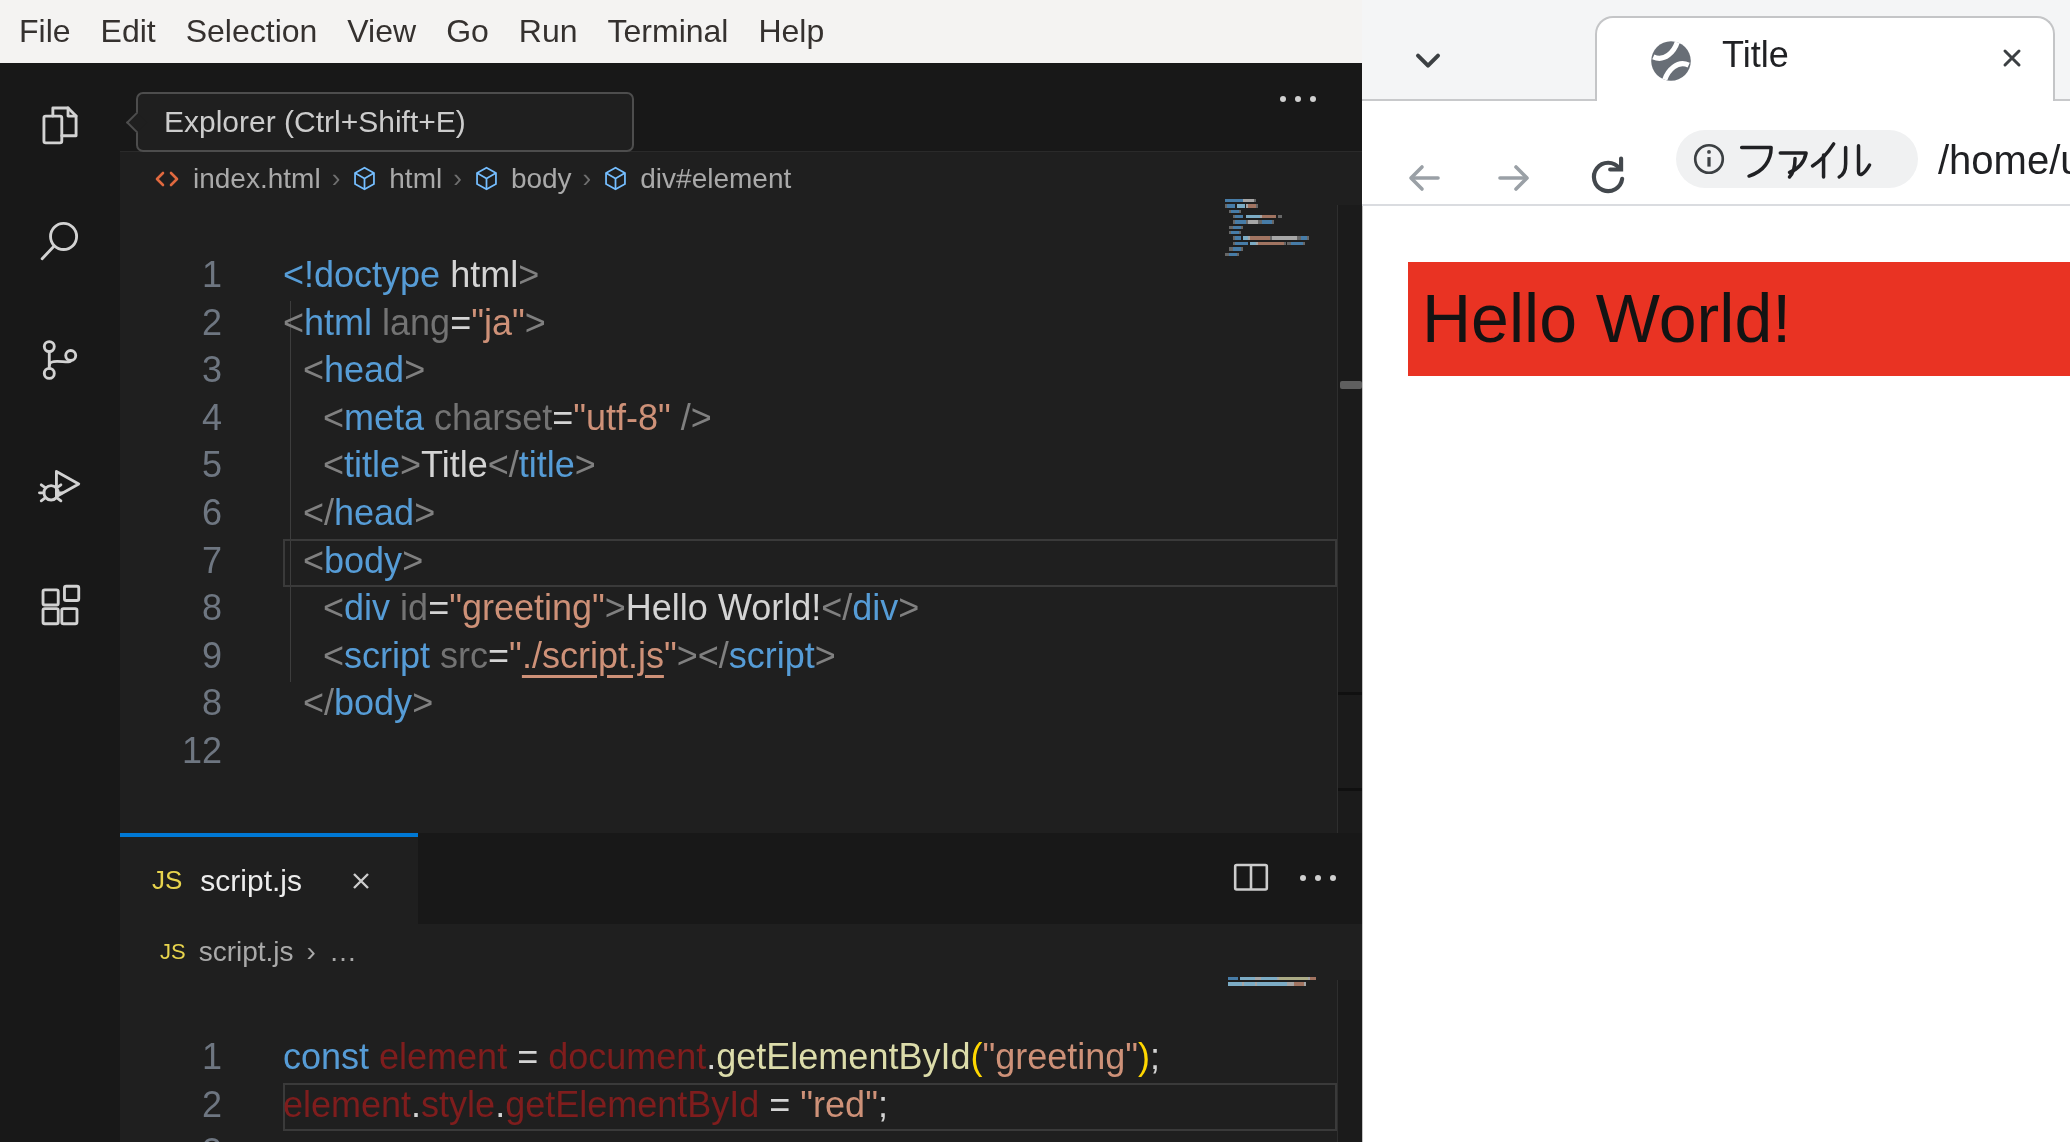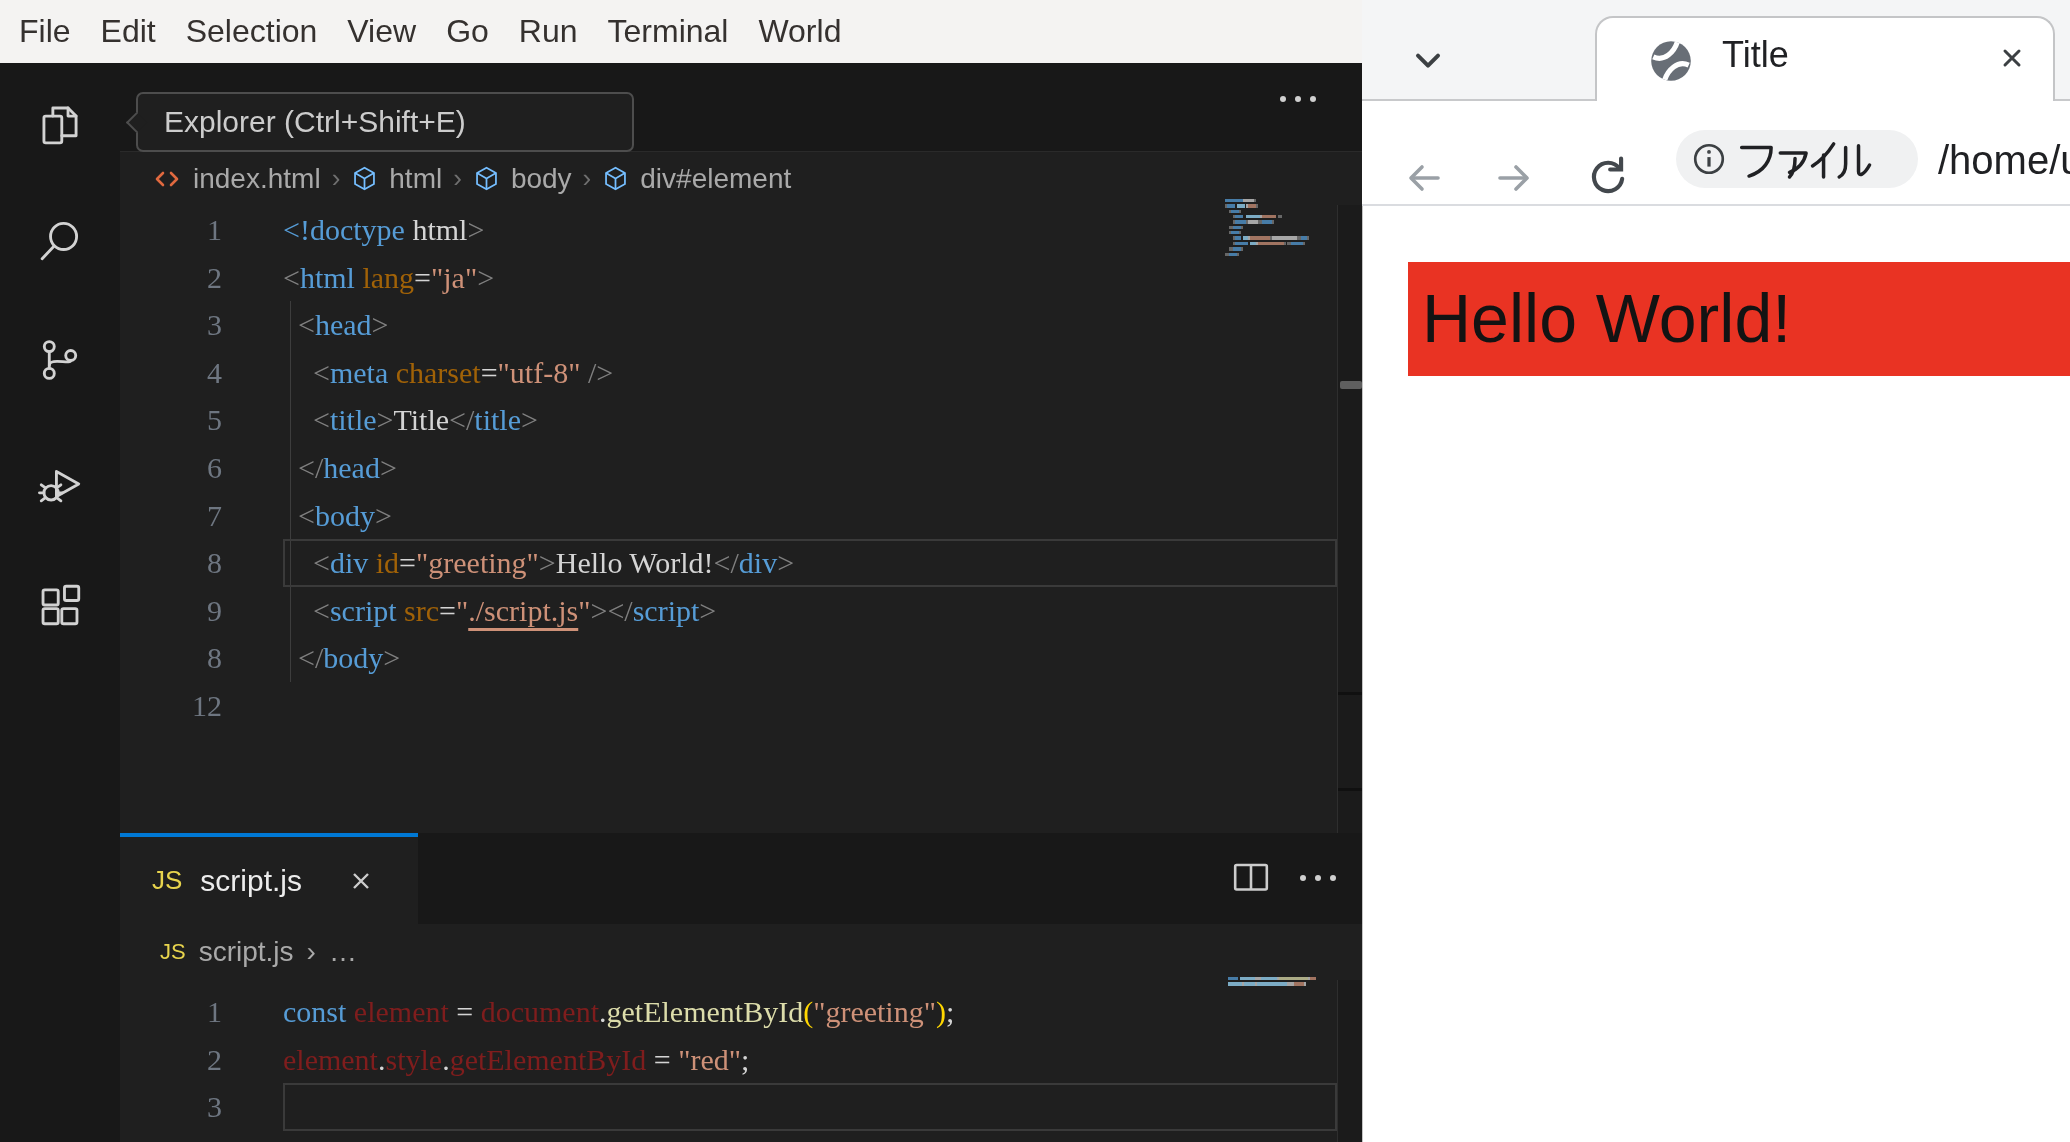--- a/index.html
+++ b/index.html
@@ -29,25 +29,25 @@
   .panel-tab .js-badge { margin-left:32px; }
   .panel-tab .tab-label { margin-left:18px; font-size:30px; color:#ececec; }
   .panel-tab svg.close { margin-left:44px; width:30px; height:30px; stroke:#cccccc; stroke-width:2.4; }
   .panel-actions { left:1228px; top:855px; display:flex; align-items:center; gap:26px; }
   .panel-actions svg { width:46px; height:46px; stroke:#cccccc; fill:none; stroke-width:1.8; }
 
   .breadcrumb2 { left:120px; top:924px; width:1242px; height:56px; background:#1f1f1f; display:flex; align-items:center; gap:13px; padding-left:40px; font-size:28px; color:#a9a9a9; }
 
   .panel-editor-bg { left:120px; top:980px; width:1217px; height:162px; background:#1f1f1f; }
 
-  .code-block { font-family:Liberation Serif, serif; font-size:30px; }
+  .code-block { font-family:Liberation Sans, sans-serif; font-size:36px;margin-top:45px; }
   .code-row { height:47.6px; line-height:47.6px; white-space:pre; }
   .code-row .ln { display:inline-block; width:102px; text-align:right; color:#6e7681; }
   .code-row .src { padding-left:61px; }
-  .tk-tag{color:#569cd6} .tk-punct{color:#808080} .tk-attr{color:#a16207}
+  .tk-tag{color:#569cd6} .tk-punct{color:#808080} .tk-attr{color:#737373}
   .tk-str{color:#ce9178} .tk-text{color:#d4d4d4} .tk-kw{color:#569cd6}
   .tk-var{color:#7f1d1d} .tk-fn{color:#dcdcaa} .tk-paren{color:#ffd700}
   .tk-link{color:#ce9178; text-decoration:underline; text-underline-offset:7px;}
 
   .cur-line { border:2px solid #3a3a3a; background:transparent; }
   .indent-guide { left:290px; top:301px; width:1px; height:381px; background:#3d3d3d; }
 
   .minimap { overflow:hidden; }
   .mm-seg { position:absolute; height:3.4px; opacity:0.75; }
 
@@ -78,21 +78,21 @@
   <div class="abs activitybar"></div>
 
   <div class="abs menubar" id="menubar">
       <span>File</span>
       <span>Edit</span>
       <span>Selection</span>
       <span>View</span>
       <span>Go</span>
       <span>Run</span>
       <span>Terminal</span>
-      <span>World</span>
+      <span>Help</span>
     </div>
 
   <div class="act-icon" style="top:100px;">
     <svg viewBox="0 0 28 28">
         <path d="M10 9 V4.5 H18.5 L23 9 V20 H15"></path>
         <path d="M18.5 4.5 V9 H23"></path>
         <rect x="5" y="9" width="10" height="15" rx="1"></rect>
       </svg>
   </div>
   <div class="act-icon" style="top:215px;">

